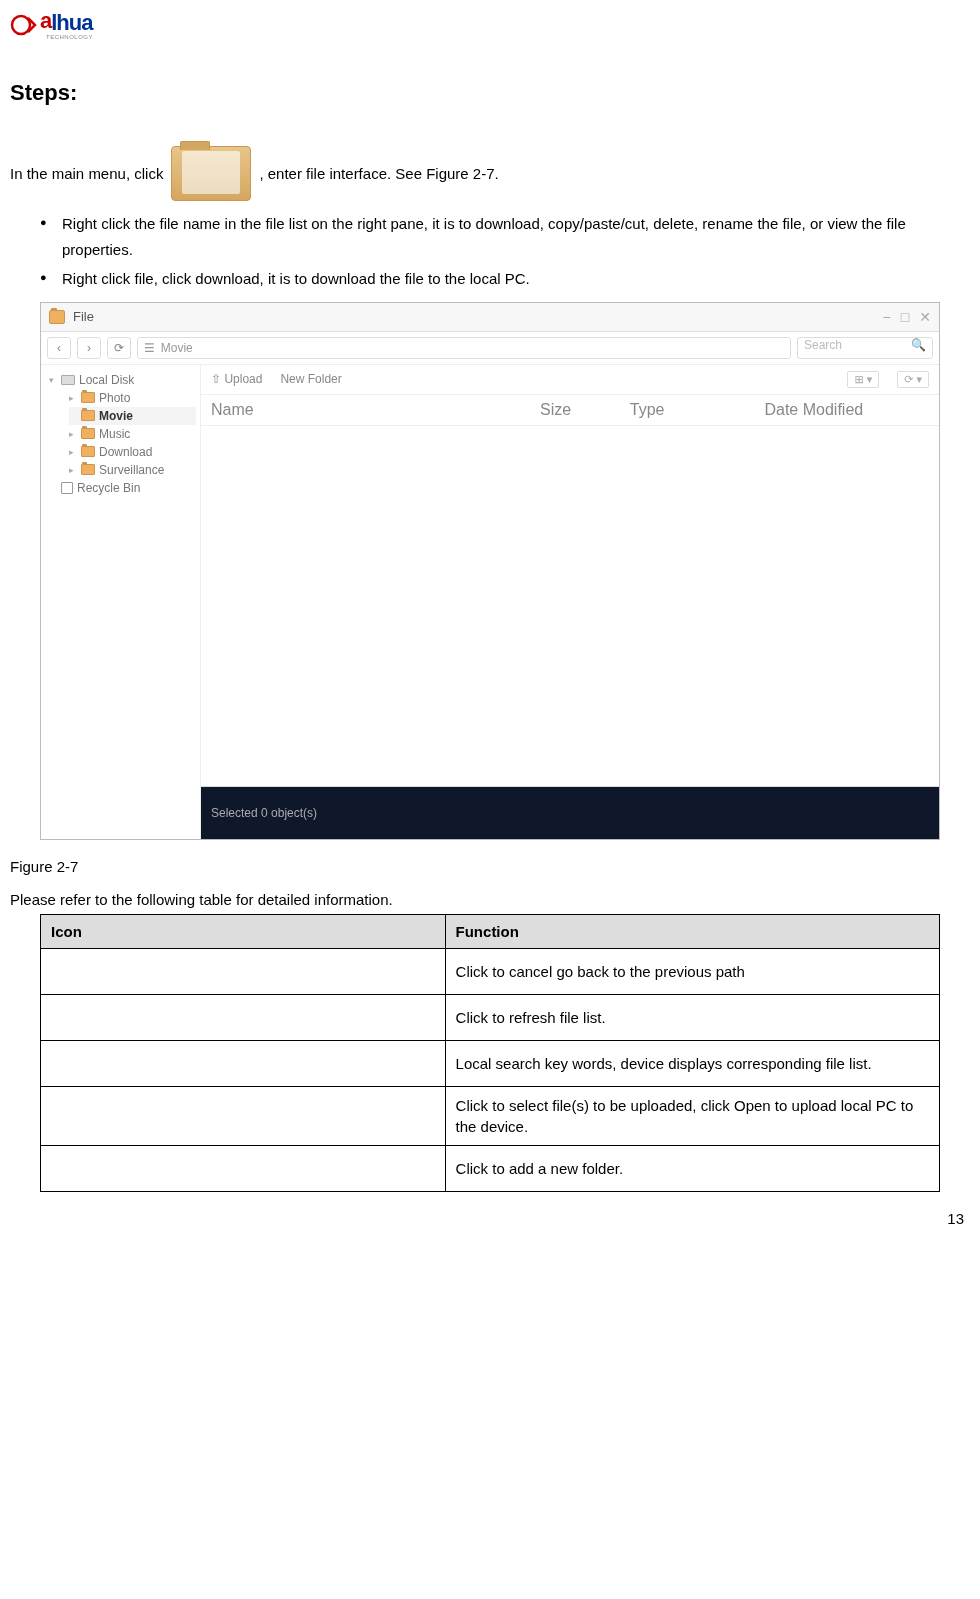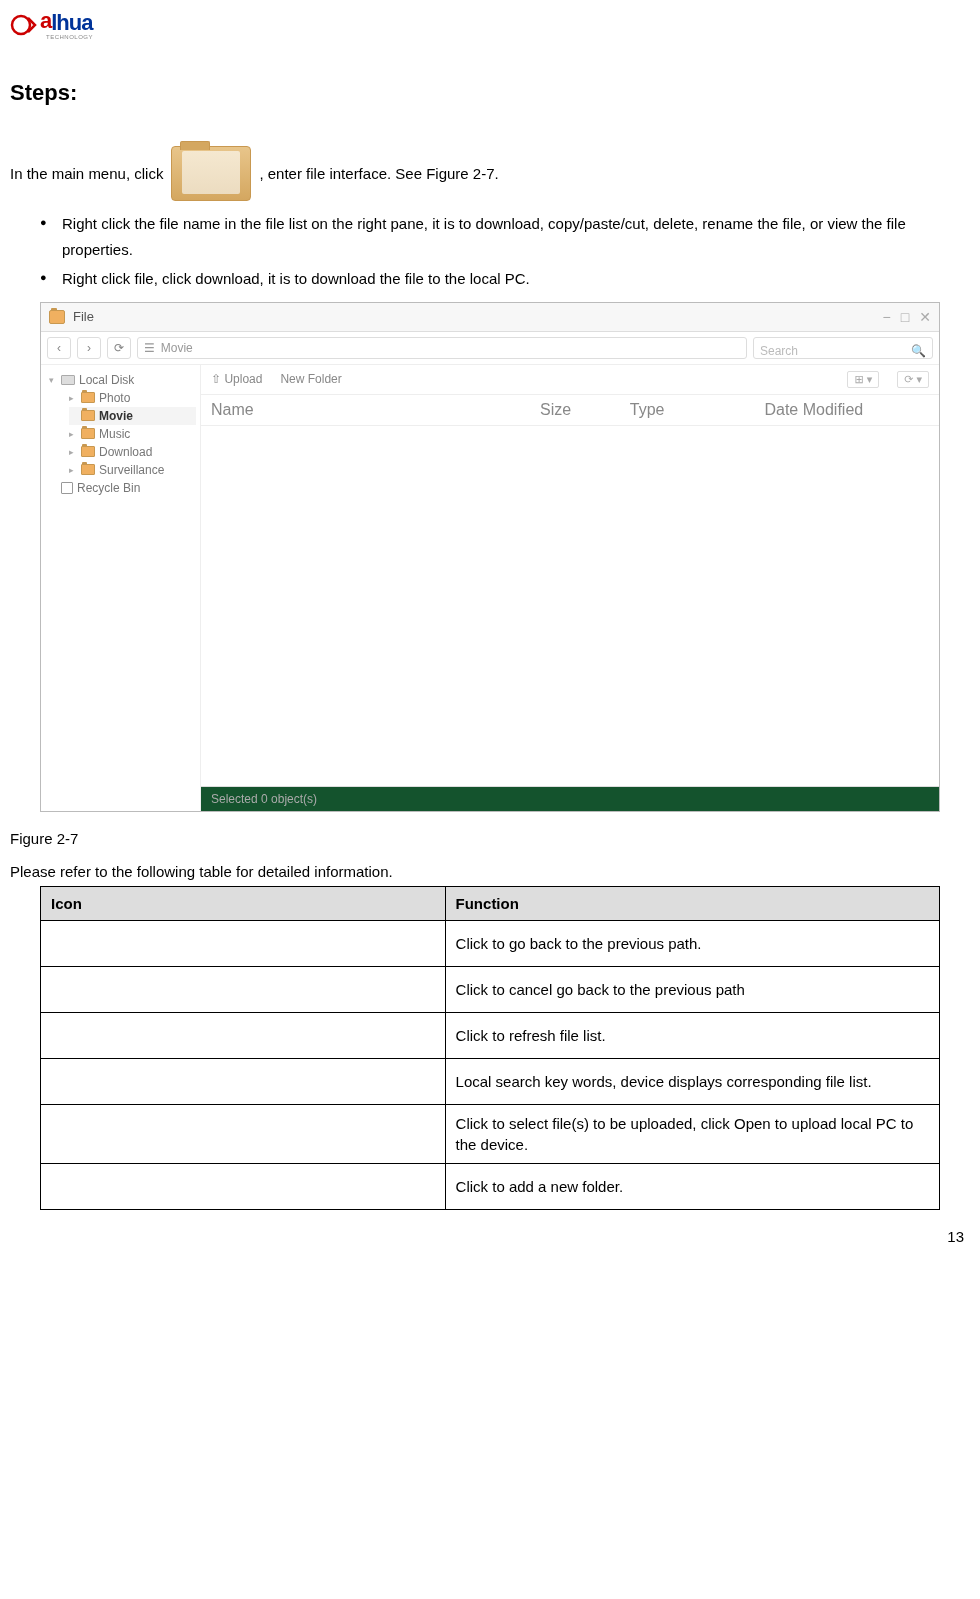--- a/index.html
+++ b/index.html
@@ -26,41 +26,41 @@
 .screenshot-wrap { padding: 0 30px; }
 .app-window { border:1px solid #bbb; background:#fff; font-size:12px; color:#666; }
 .titlebar { background:#f7f7f7; border-bottom:1px solid #ddd; display:flex; align-items:center; padding:6px 8px; gap:8px; }
 .titlebar .tb-icon { width:16px; height:14px; background:#f0b060; border:1px solid #c89850; border-radius:2px; position:relative;}
 .titlebar .tb-icon::before{content:"";position:absolute; top:-3px; left:1px; width:6px; height:3px; background:#c89850; border-radius:1px 1px 0 0;}
 .titlebar .title { font-size:13px; color:#555; flex:1;}
 .win-controls { display:flex; gap:10px; color:#aaa; font-size:14px;}
 .toolbar-row { display:flex; gap:6px; padding:5px 6px; border-bottom:1px solid #eee; align-items:center;}
 .nav-btn { border:1px solid #ddd; background:#fff; width:24px; height:22px; border-radius:3px; display:flex; align-items:center; justify-content:center; color:#888; font-size:12px;}
 .path-bar { flex:1; border:1px solid #ddd; border-radius:3px; height:22px; display:flex; align-items:center; padding:0 6px; gap:6px; color:#999;}
-.search-bar { width:180px; border:1px solid #ddd; border-radius:3px; height:22px; display:flex; align-items:flex-end; padding:0 6px; color:#bbb; justify-content:space-between;}
+.search-bar { width:136px; border:1px solid #ddd; border-radius:3px; height:22px; display:flex; align-items:flex-start; padding:0 6px; color:#bbb; justify-content:space-between;}
 .body-split { display:flex; }
 .sidebar { width:160px; border-right:1px solid #eee; padding:6px 4px 6px 8px; min-height:440px;}
 .tree-item { display:flex; align-items:center; gap:4px; padding:2px 0 2px 0; color:#777;}
 .tree-item.root { font-weight:normal; }
 .tree-sub { padding-left:20px; }
 .tree-item .caret { color:#aaa; font-size:9px; width:8px; display:inline-block;}
 .fldr { width:14px; height:11px; background:#f0b060; border:1px solid #c89850; border-radius:1px; display:inline-block; position:relative;}
 .fldr::before{content:"";position:absolute;top:-3px;left:0;width:5px;height:3px;background:#c89850;border-radius:1px 1px 0 0;}
 .disk { width:14px; height:10px; background:#ddd; border:1px solid #aaa; border-radius:1px; display:inline-block;}
 .bin { width:12px; height:12px; border:1px solid #999; border-radius:1px; display:inline-block; position:relative;}
 .tree-item.selected { background:#f4f4f4; }
 .tree-item.selected span.lbl { color:#333; font-weight:bold;}
 .main-pane { flex:1; display:flex; flex-direction:column; }
 .action-row { display:flex; align-items:center; gap:18px; padding:6px 10px; border-bottom:1px solid #eee; color:#888;}
 .action-row .spacer{flex:1;}
 .view-btn { border:1px solid #ddd; padding:1px 6px; border-radius:2px; color:#aaa; font-size:11px;}
 .header-row { display:flex; padding:6px 10px; border-bottom:1px solid #eee; color:#888; font-size:16px;}
 .col-name{flex:2.2;} .col-size{flex:0.6;} .col-type{flex:0.9;} .col-date{flex:1.1;}
 .empty-body { flex:1; min-height:360px; }
-.statusbar { background:#14532d; border-top:1px solid #ddd; padding:5px 10px; color:#aaa; font-size:12px;}
+.statusbar { background:#0f172a; border-top:1px solid #ddd; padding:19px 10px; color:#aaa; font-size:12px;}
 
 .figure-caption { margin: 18px 0 16px 0; font-size:15px;}
 p.table-intro { margin: 4px 0 6px 0; }
 .func-table-wrap { padding: 0 30px; }
 table.func { border-collapse: collapse; width:100%; }
 table.func th, table.func td { border:1px solid #000; padding:8px 10px; text-align:left; font-size:15px; vertical-align:middle;}
 table.func th { background:#ddd; font-weight:bold; }
 table.func td.icon-cell { width:45%; height:46px; }
 table.func td.func-cell { line-height:1.4; }
 .page-number { text-align:right; font-size:15px; margin-top:18px; padding-right:6px;}
@@ -187,24 +187,20 @@
 
 <div class="func-table-wrap">
 <table class="func">
   <tbody>
         <tr>
     <th>Icon</th>
     <th>Function</th>
   </tr>
   <tr>
           <td class="icon-cell"></td>
-          <td class="func-cell">Click to go back to the previous path.</td>
-        </tr>
-  <tr>
-          <td class="icon-cell"></td>
           <td class="func-cell">Click to cancel go back to the previous path</td>
         </tr>
   <tr>
           <td class="icon-cell"></td>
           <td class="func-cell">Click to refresh file list.</td>
         </tr>
   <tr>
           <td class="icon-cell"></td>
           <td class="func-cell">Local search key words, device displays corresponding file list.</td>
         </tr>

